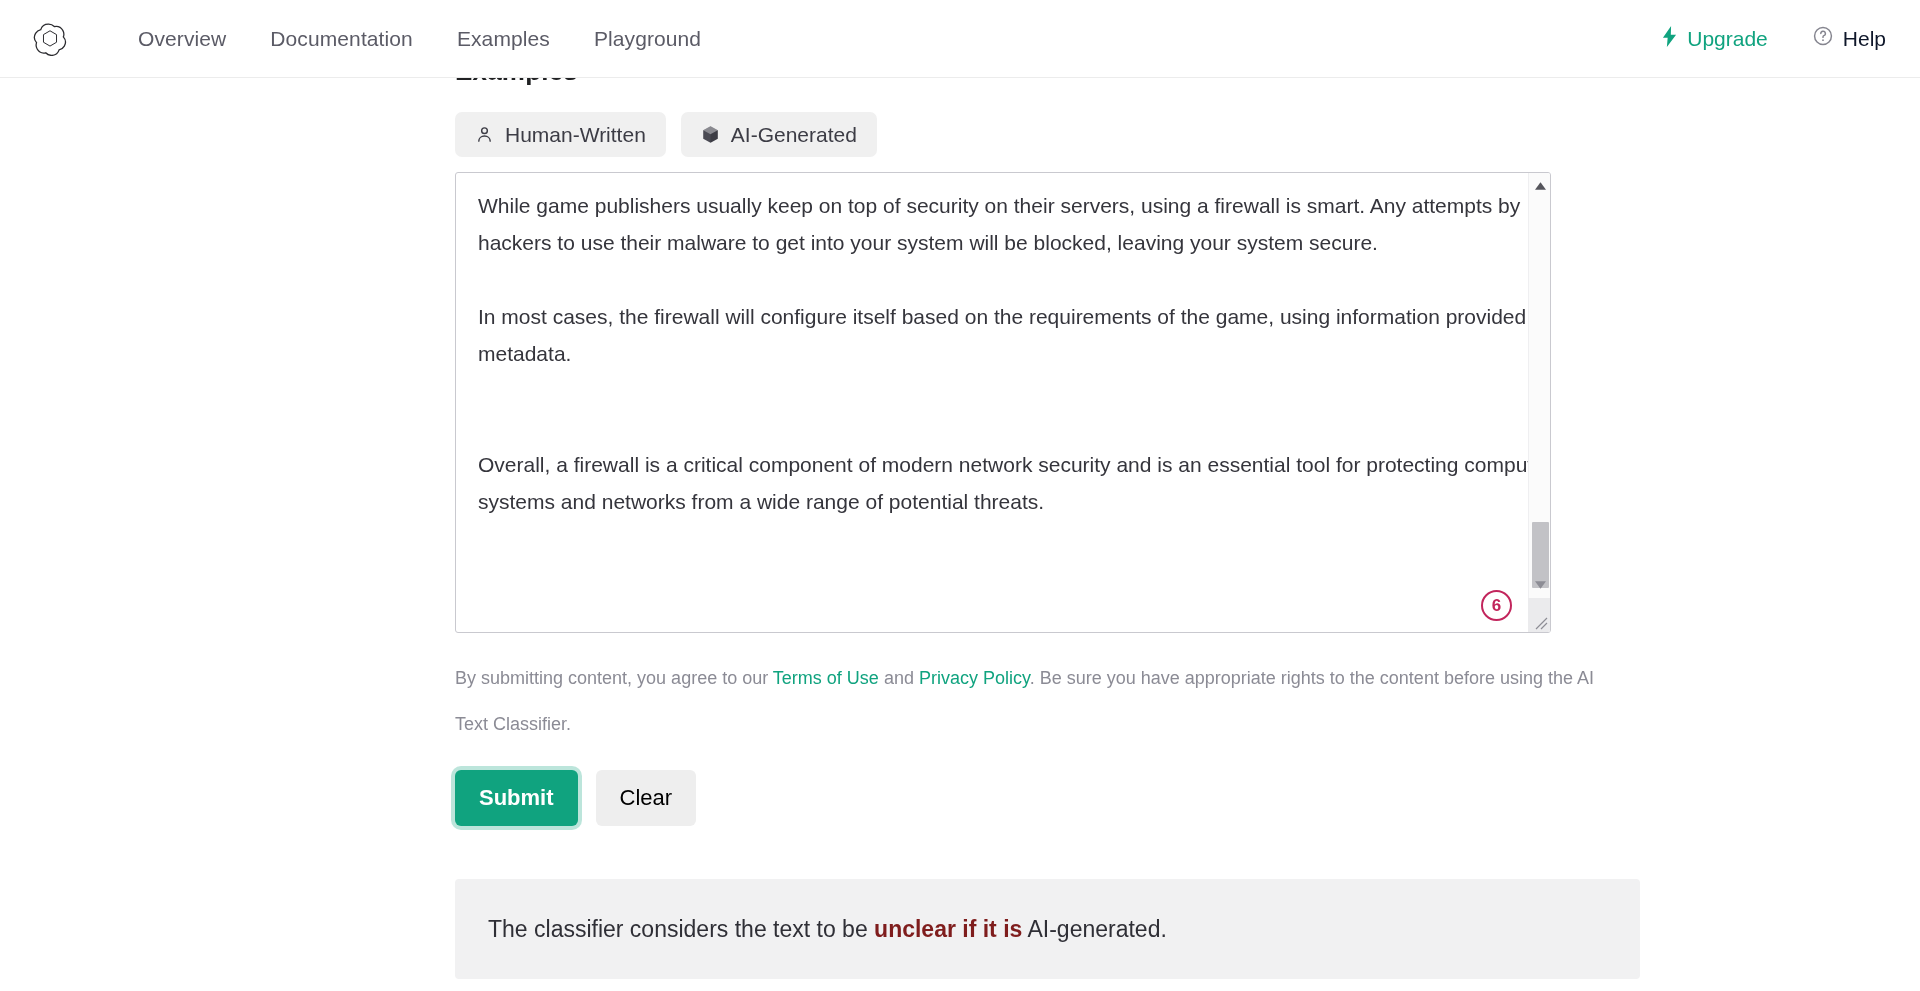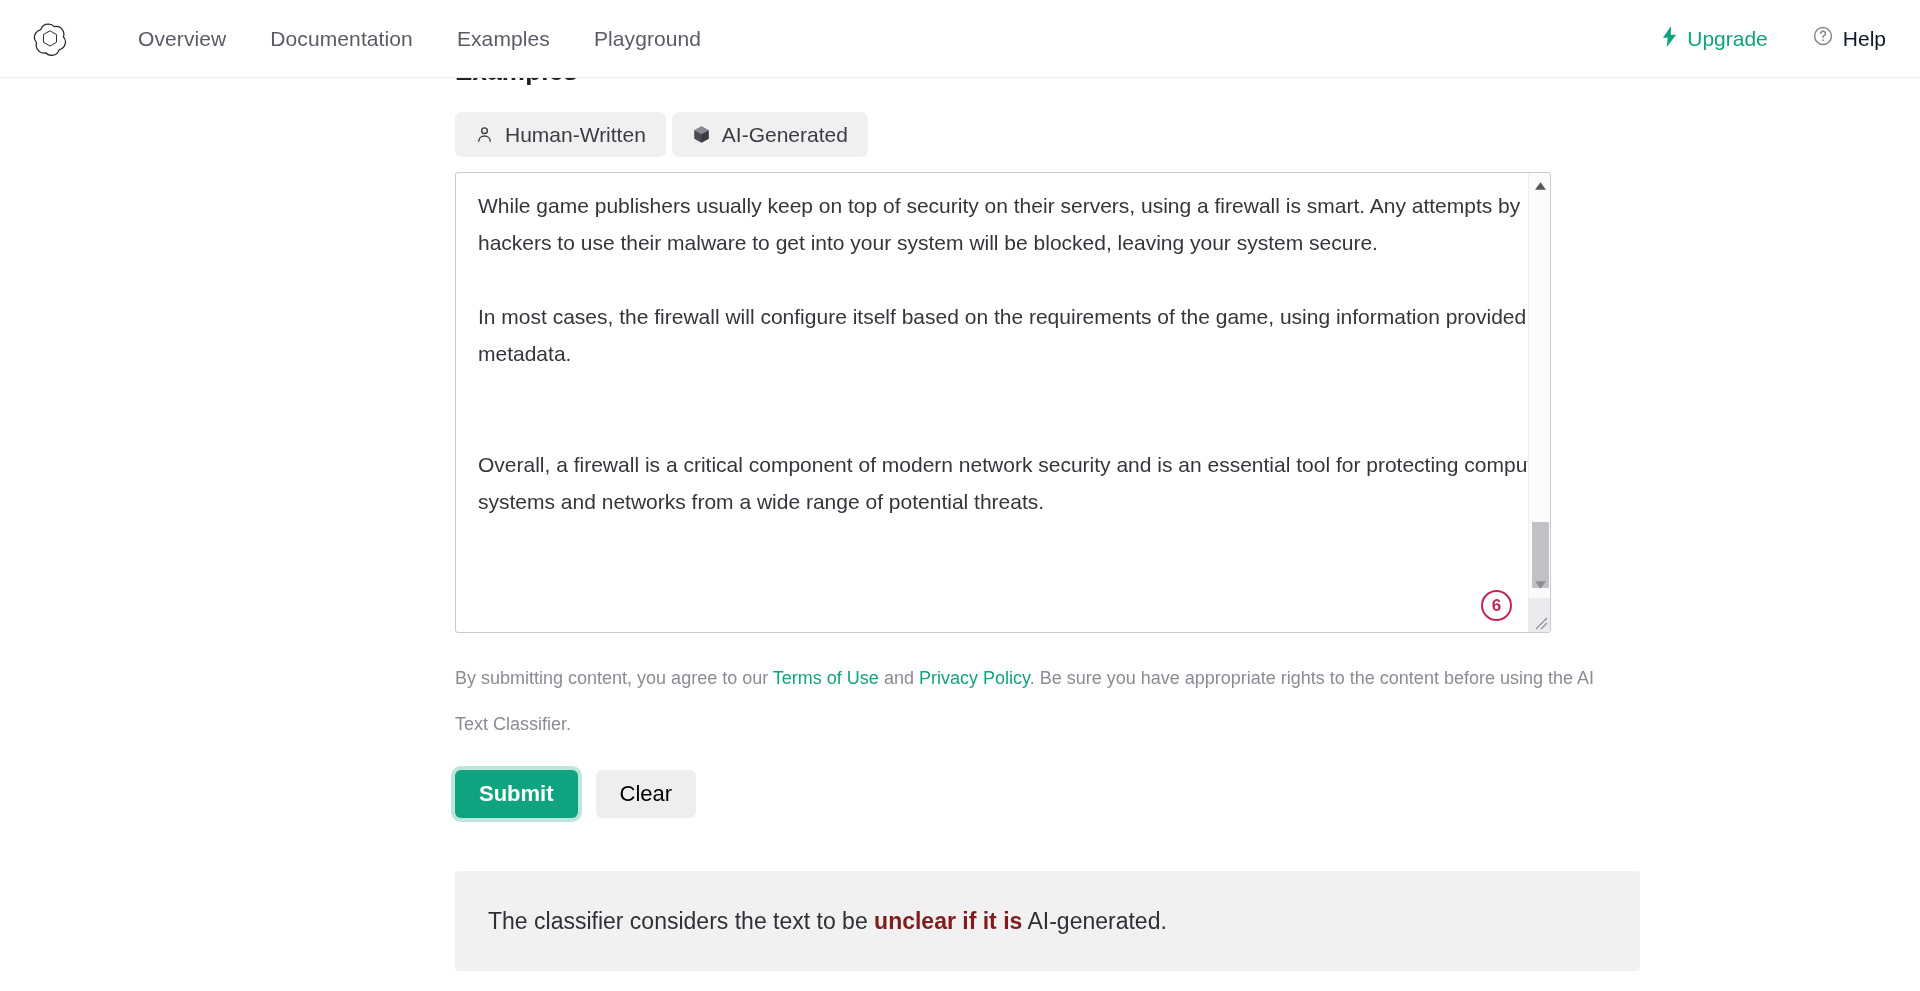--- a/index.html
+++ b/index.html
@@ -80,21 +80,21 @@
     color: #202123;
     letter-spacing: .2px;
     height: 30px;
     line-height: 30px;
     overflow: hidden;
   }
 
   
   .chips {
     display: flex;
-    gap: 6px;
+    gap: 15px;
     margin-top: 26px;
   }
   .chip {
     display: inline-flex;
     align-items: center;
     gap: 11px;
     height: 45px;
     padding: 0 20px;
     background: #f0f0f0;
     border-radius: 7px;
@@ -202,21 +202,21 @@
   }
 
   
   .btn-row {
     margin-top: 23px;
     display: flex;
     align-items: center;
     gap: 18px;
   }
   .btn {
-    height: 48px;
+    height: 56px;
     padding: 0 24px;
     border-radius: 6px;
     font-size: 22px;
     font-family: "Liberation Sans", sans-serif;
     border: none;
     cursor: pointer;
     line-height: 48px;
   }
   .btn-submit {
     background: #10a37f;

